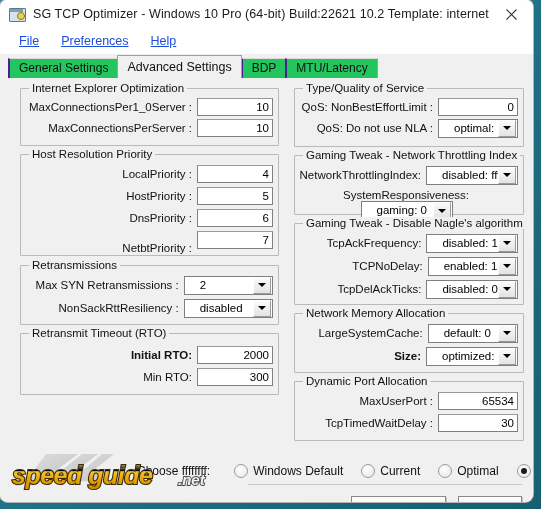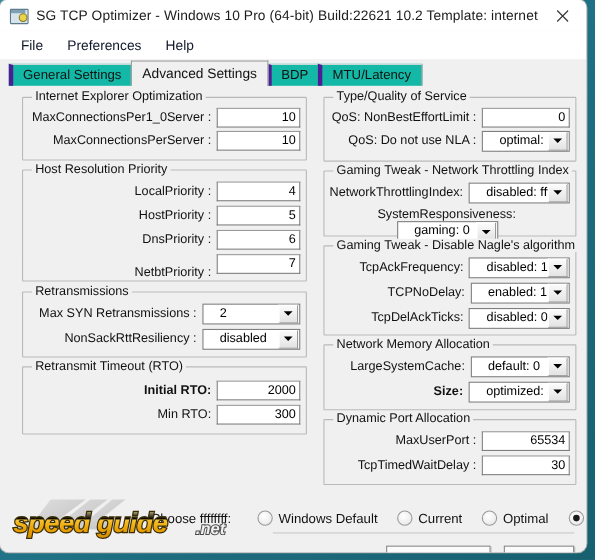--- a/index.html
+++ b/index.html
@@ -60,41 +60,42 @@
     color:#333;font-size:14px;
   }
   .close-btn svg{display:block;}
   
   .menubar{
     height:26px;background:#ffffff;
     display:flex;align-items:center;
     padding-left:8px;
   }
   .menu-item{
-    font-size:12.5px;color:#0f172a;
+    font-size:12.5px;color:#1d4ed8;
     padding:3px 11px;
     white-space:nowrap;
+    text-decoration:underline;
   }
   
   .client{
     position:absolute;left:0;top:54px;right:0;bottom:0;
     background:#f0f0f0;
   }
   
   .tabstrip{
     position:absolute;left:8px;top:2px;right:8px;height:22px;
     display:flex;align-items:flex-end;
   }
   .tab{
     height:19px;line-height:19px;
     padding:0 9px;
     font-size:12px;
     color:#111;
-    background:#14b8a6;
-    border-left:4px solid #4c1d95;
+    background:#22c55e;
+    border-left:2px solid #4c1d95;
     border-right:1px solid #a0a0a0;
     border-top:1px solid #dcdcdc;
     white-space:nowrap;
     position:relative;
     margin-right:-1px;
   }
   .tab.active{
     height:22px;line-height:22px;
     background:#f0f0f0;
     border-top:1px solid #a0a0a0;

